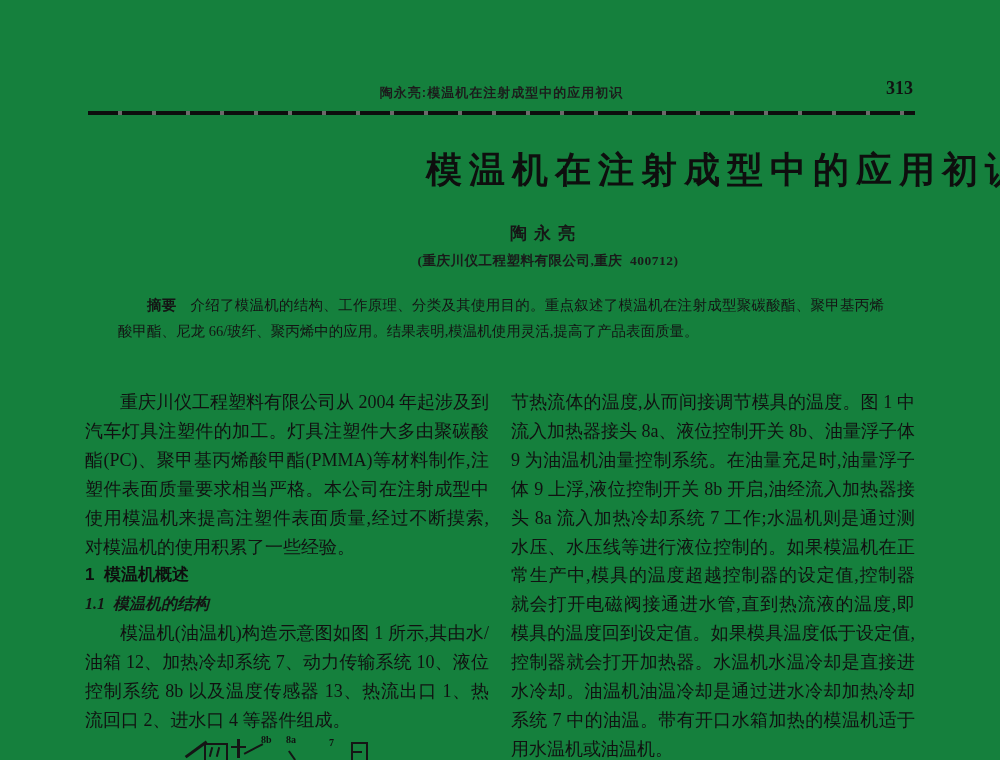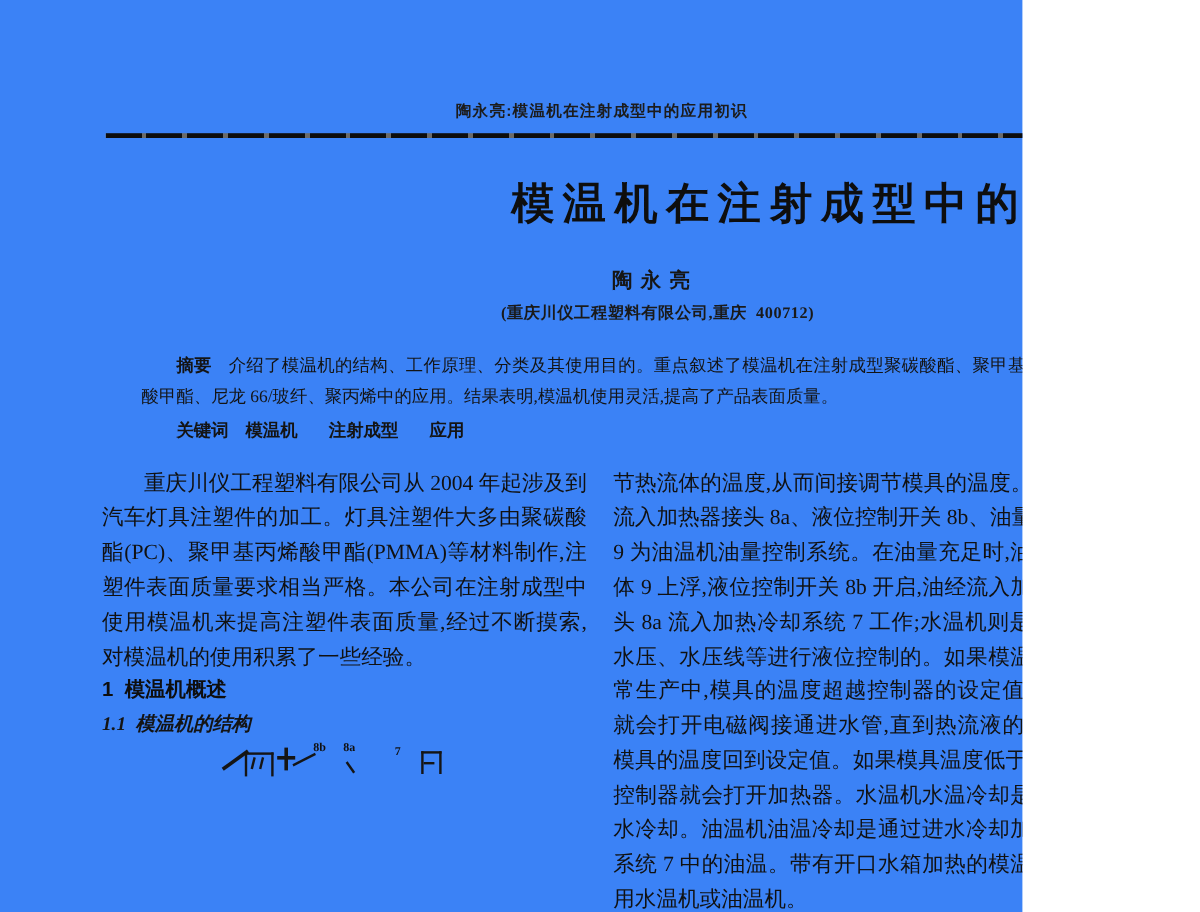--- a/index.html
+++ b/index.html
@@ -1,20 +1,20 @@
 <!DOCTYPE html>
 <html><head>
 <meta charset="utf-8">
 <style>
   html, body { margin: 0; padding: 0; background: #ffffff; }
   .page {
     position: relative;
-    width: 852px;
+    width: 1000px;
     height: 760px;
-    background: #3b82f6;
+    background: #15803d;
     overflow: hidden;
     color: #151515;
     font-family: "Liberation Serif", serif;
   }
 
   
   .runhead {
     position: absolute;
     top: 80px; left: 88px; width: 827px; height: 26px;
   }
@@ -188,29 +188,29 @@
     <span class="runhead-pageno">313</span>
   </div>
   <div class="head-rule"></div>
 
   <h1 class="art-title">模温机在注射成型中的应用初识</h1>
   <div class="art-author">陶永亮</div>
   <div class="art-affil">(重庆川仪工程塑料有限公司,重庆  400712)</div>
 
   <div class="abstract-block">
     <p class="abstract-para"><span class="inline-label">摘要</span><span>介绍了模温机的结构、工作原理、分类及其使用目的。重点叙述了模温机在注射成型聚碳酸酯、聚甲基丙烯酸甲酯、尼龙 66/玻纤、聚丙烯中的应用。结果表明,模温机使用灵活,提高了产品表面质量。</span></p>
-    <p class="keywords-line"><span class="inline-label">关键词</span><span class="keyword-item">模温机</span><span class="keyword-item">注射成型</span><span class="keyword-item">应用</span></p>
   </div>
 
   <div class="columns">
 
     <div class="col">
       <p class="body-para indent">重庆川仪工程塑料有限公司从 2004 年起涉及到汽车灯具注塑件的加工。灯具注塑件大多由聚碳酸酯(PC)、聚甲基丙烯酸甲酯(PMMA)等材料制作,注塑件表面质量要求相当严格。本公司在注射成型中使用模温机来提高注塑件表面质量,经过不断摸索,对模温机的使用积累了一些经验。</p>
       <h2 class="sec-h2">1  模温机概述</h2>
       <h3 class="sec-h3">1.1  模温机的结构</h3>
+      <p class="body-para indent">模温机(油温机)构造示意图如图 1 所示,其由水/油箱 12、加热冷却系统 7、动力传输系统 10、液位控制系统 8b 以及温度传感器 13、热流出口 1、热流回口 2、进水口 4 等器件组成。</p>
 
       <div class="fig-fragment">
         <span class="fl-stroke fl-diag-left"></span>
         <span class="fl-box">
           <span class="fl-box-tick1"></span>
           <span class="fl-box-tick2"></span>
         </span>
         <span class="fl-stroke fl-cross-v"></span>
         <span class="fl-stroke fl-cross-h"></span>
         <span class="fl-stroke fl-leader-8b"></span>

